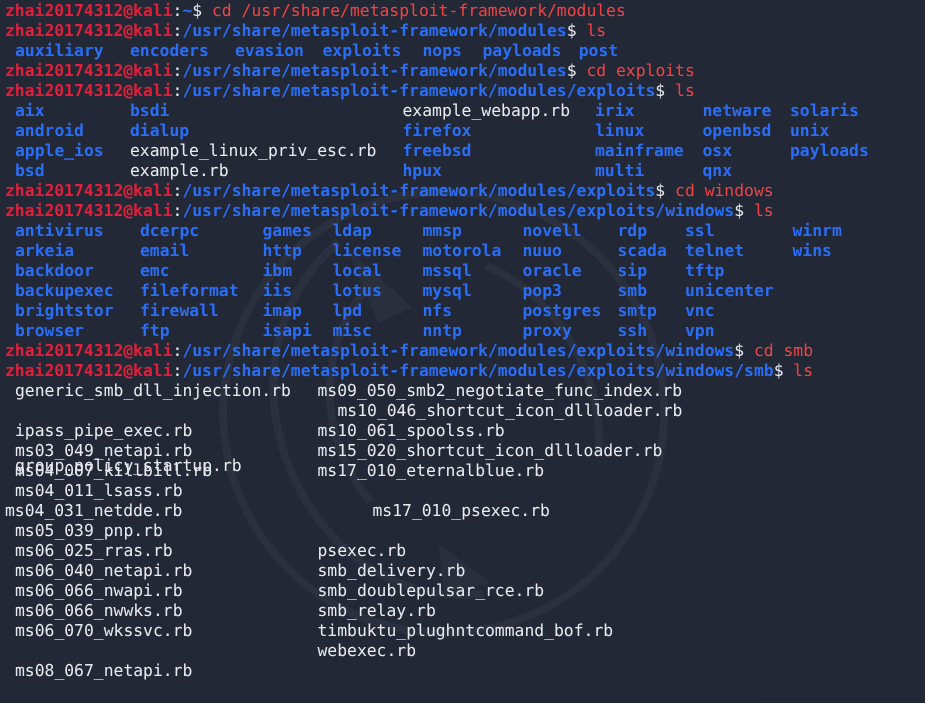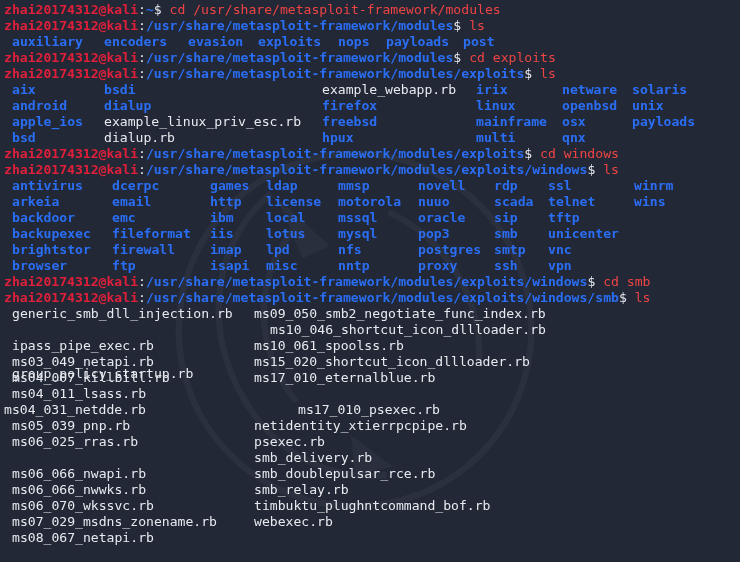--- a/index.html
+++ b/index.html
@@ -81,40 +81,40 @@
 
   <div id="screen-lines">
       <div class="line"><span class="user">zhai20174312@kali</span><span class="punct">:</span><span class="path">~</span><span class="punct">$</span><span class="cmd"> cd /usr/share/metasploit-framework/modules</span></div>
       <div class="line"><span class="user">zhai20174312@kali</span><span class="punct">:</span><span class="path">/usr/share/metasploit-framework/modules</span><span class="punct">$</span><span class="cmd"> ls</span></div>
       <div class="cols"><span class="cell dir" style="left: 8px;">auxiliary</span><span class="cell dir" style="left: 100px;">encoders</span><span class="cell dir" style="left: 184px;">evasion</span><span class="cell dir" style="left: 254px;">exploits</span><span class="cell dir" style="left: 334px;">nops</span><span class="cell dir" style="left: 382px;">payloads</span><span class="cell dir" style="left: 459px;">post</span></div>
       <div class="line"><span class="user">zhai20174312@kali</span><span class="punct">:</span><span class="path">/usr/share/metasploit-framework/modules</span><span class="punct">$</span><span class="cmd"> cd exploits</span></div>
       <div class="line"><span class="user">zhai20174312@kali</span><span class="punct">:</span><span class="path">/usr/share/metasploit-framework/modules/exploits</span><span class="punct">$</span><span class="cmd"> ls</span></div>
       <div class="cols"><span class="cell dir" style="left: 8px;">aix</span><span class="cell dir" style="left: 100px;">bsdi</span><span class="cell file" style="left: 318px;">example_webapp.rb</span><span class="cell dir" style="left: 472px;">irix</span><span class="cell dir" style="left: 558px;">netware</span><span class="cell dir" style="left: 628px;">solaris</span></div>
       <div class="cols"><span class="cell dir" style="left: 8px;">android</span><span class="cell dir" style="left: 100px;">dialup</span><span class="cell dir" style="left: 318px;">firefox</span><span class="cell dir" style="left: 472px;">linux</span><span class="cell dir" style="left: 558px;">openbsd</span><span class="cell dir" style="left: 628px;">unix</span></div>
       <div class="cols"><span class="cell dir" style="left: 8px;">apple_ios</span><span class="cell file" style="left: 100px;">example_linux_priv_esc.rb</span><span class="cell dir" style="left: 318px;">freebsd</span><span class="cell dir" style="left: 472px;">mainframe</span><span class="cell dir" style="left: 558px;">osx</span><span class="cell dir" style="left: 628px;">payloads</span></div>
-      <div class="cols"><span class="cell dir" style="left: 8px;">bsd</span><span class="cell file" style="left: 100px;">dialup.rb</span><span class="cell dir" style="left: 318px;">hpux</span><span class="cell dir" style="left: 472px;">multi</span><span class="cell dir" style="left: 558px;">qnx</span></div>
+      <div class="cols"><span class="cell dir" style="left: 8px;">bsd</span><span class="cell file" style="left: 100px;">example.rb</span><span class="cell dir" style="left: 318px;">hpux</span><span class="cell dir" style="left: 472px;">multi</span><span class="cell dir" style="left: 558px;">qnx</span></div>
       <div class="line"><span class="user">zhai20174312@kali</span><span class="punct">:</span><span class="path">/usr/share/metasploit-framework/modules/exploits</span><span class="punct">$</span><span class="cmd"> cd windows</span></div>
       <div class="line"><span class="user">zhai20174312@kali</span><span class="punct">:</span><span class="path">/usr/share/metasploit-framework/modules/exploits/windows</span><span class="punct">$</span><span class="cmd"> ls</span></div>
       <div class="cols"><span class="cell dir" style="left: 8px;">antivirus</span><span class="cell dir" style="left: 108px;">dcerpc</span><span class="cell dir" style="left: 206px;">games</span><span class="cell dir" style="left: 262px;">ldap</span><span class="cell dir" style="left: 334px;">mmsp</span><span class="cell dir" style="left: 414px;">novell</span><span class="cell dir" style="left: 490px;">rdp</span><span class="cell dir" style="left: 544px;">ssl</span><span class="cell dir" style="left: 630px;">winrm</span></div>
       <div class="cols"><span class="cell dir" style="left: 8px;">arkeia</span><span class="cell dir" style="left: 108px;">email</span><span class="cell dir" style="left: 206px;">http</span><span class="cell dir" style="left: 262px;">license</span><span class="cell dir" style="left: 334px;">motorola</span><span class="cell dir" style="left: 414px;">nuuo</span><span class="cell dir" style="left: 490px;">scada</span><span class="cell dir" style="left: 544px;">telnet</span><span class="cell dir" style="left: 630px;">wins</span></div>
       <div class="cols"><span class="cell dir" style="left: 8px;">backdoor</span><span class="cell dir" style="left: 108px;">emc</span><span class="cell dir" style="left: 206px;">ibm</span><span class="cell dir" style="left: 262px;">local</span><span class="cell dir" style="left: 334px;">mssql</span><span class="cell dir" style="left: 414px;">oracle</span><span class="cell dir" style="left: 490px;">sip</span><span class="cell dir" style="left: 544px;">tftp</span></div>
       <div class="cols"><span class="cell dir" style="left: 8px;">backupexec</span><span class="cell dir" style="left: 108px;">fileformat</span><span class="cell dir" style="left: 206px;">iis</span><span class="cell dir" style="left: 262px;">lotus</span><span class="cell dir" style="left: 334px;">mysql</span><span class="cell dir" style="left: 414px;">pop3</span><span class="cell dir" style="left: 490px;">smb</span><span class="cell dir" style="left: 544px;">unicenter</span></div>
       <div class="cols"><span class="cell dir" style="left: 8px;">brightstor</span><span class="cell dir" style="left: 108px;">firewall</span><span class="cell dir" style="left: 206px;">imap</span><span class="cell dir" style="left: 262px;">lpd</span><span class="cell dir" style="left: 334px;">nfs</span><span class="cell dir" style="left: 414px;">postgres</span><span class="cell dir" style="left: 490px;">smtp</span><span class="cell dir" style="left: 544px;">vnc</span></div>
       <div class="cols"><span class="cell dir" style="left: 8px;">browser</span><span class="cell dir" style="left: 108px;">ftp</span><span class="cell dir" style="left: 206px;">isapi</span><span class="cell dir" style="left: 262px;">misc</span><span class="cell dir" style="left: 334px;">nntp</span><span class="cell dir" style="left: 414px;">proxy</span><span class="cell dir" style="left: 490px;">ssh</span><span class="cell dir" style="left: 544px;">vpn</span></div>
       <div class="line"><span class="user">zhai20174312@kali</span><span class="punct">:</span><span class="path">/usr/share/metasploit-framework/modules/exploits/windows</span><span class="punct">$</span><span class="cmd"> cd smb</span></div>
       <div class="line"><span class="user">zhai20174312@kali</span><span class="punct">:</span><span class="path">/usr/share/metasploit-framework/modules/exploits/windows/smb</span><span class="punct">$</span><span class="cmd"> ls</span></div>
       <div class="cols"><span class="cell file" style="left: 8px;">generic_smb_dll_injection.rb</span><span class="cell file" style="left: 250px;">ms09_050_smb2_negotiate_func_index.rb</span></div>
       <div class="cols"><span class="cell file" style="left: 8px; margin-top: 44px;">group_policy_startup.rb</span><span class="cell file" style="left: 250px; padding-left: 16px;">ms10_046_shortcut_icon_dllloader.rb</span></div>
       <div class="cols"><span class="cell file" style="left: 8px;">ipass_pipe_exec.rb</span><span class="cell file" style="left: 250px;">ms10_061_spoolss.rb</span></div>
       <div class="cols"><span class="cell file" style="left: 8px;">ms03_049_netapi.rb</span><span class="cell file" style="left: 250px;">ms15_020_shortcut_icon_dllloader.rb</span></div>
       <div class="cols"><span class="cell file" style="left: 8px;">ms04_007_killbill.rb</span><span class="cell file" style="left: 250px;">ms17_010_eternalblue.rb</span></div>
       <div class="cols"><span class="cell file" style="left: 8px;">ms04_011_lsass.rb</span></div>
       <div class="cols"><span class="cell file" style="left: 0;">ms04_031_netdde.rb</span><span class="cell file" style="left: 250px; padding-left: 44px;">ms17_010_psexec.rb</span></div>
-      <div class="cols"><span class="cell file" style="left: 8px;">ms05_039_pnp.rb</span><span class="cell file" style="left: 250px;">netidentity_xtierrpcpipe.rb</span></div>
+      <div class="cols"><span class="cell file" style="left: 8px;">ms05_039_pnp.rb</span></div>
       <div class="cols"><span class="cell file" style="left: 8px;">ms06_025_rras.rb</span><span class="cell file" style="left: 250px;">psexec.rb</span></div>
-      <div class="cols"><span class="cell file" style="left: 250px;">smb_delivery.rb</span></div>
+      <div class="cols"><span class="cell file" style="left: 8px;">ms06_040_netapi.rb</span><span class="cell file" style="left: 250px;">smb_delivery.rb</span></div>
       <div class="cols"><span class="cell file" style="left: 8px;">ms06_066_nwapi.rb</span><span class="cell file" style="left: 250px;">smb_doublepulsar_rce.rb</span></div>
       <div class="cols"><span class="cell file" style="left: 8px;">ms06_066_nwwks.rb</span><span class="cell file" style="left: 250px;">smb_relay.rb</span></div>
       <div class="cols"><span class="cell file" style="left: 8px;">ms06_070_wkssvc.rb</span><span class="cell file" style="left: 250px;">timbuktu_plughntcommand_bof.rb</span></div>
-      <div class="cols"><span class="cell file" style="left: 8px;">ms07_029_msdns_zonename.rb</span><span class="cell file" style="left: 250px;">webexec.rb</span></div>
+      <div class="cols"><span class="cell file" style="left: 250px;">webexec.rb</span></div>
       <div class="cols"><span class="cell file" style="left: 8px;">ms08_067_netapi.rb</span></div>
     </div>
 </div>
 
 </body></html>

